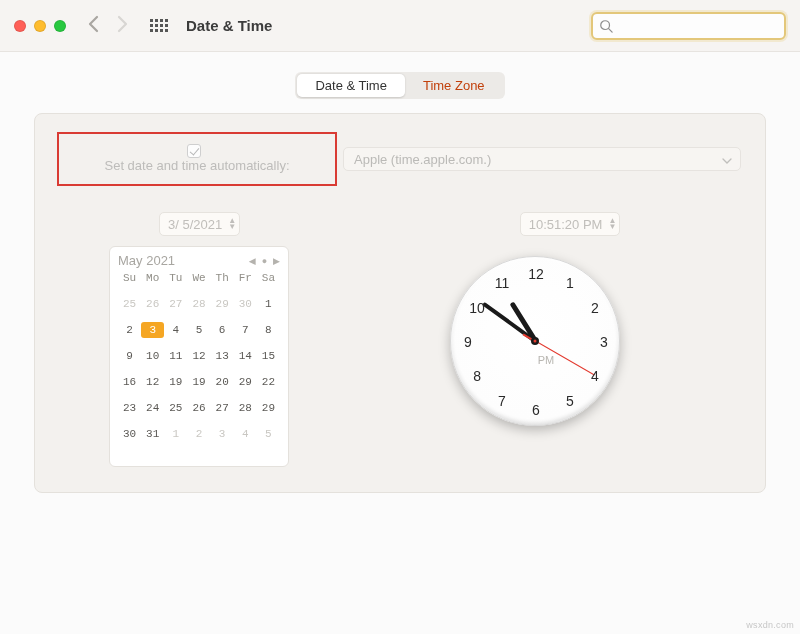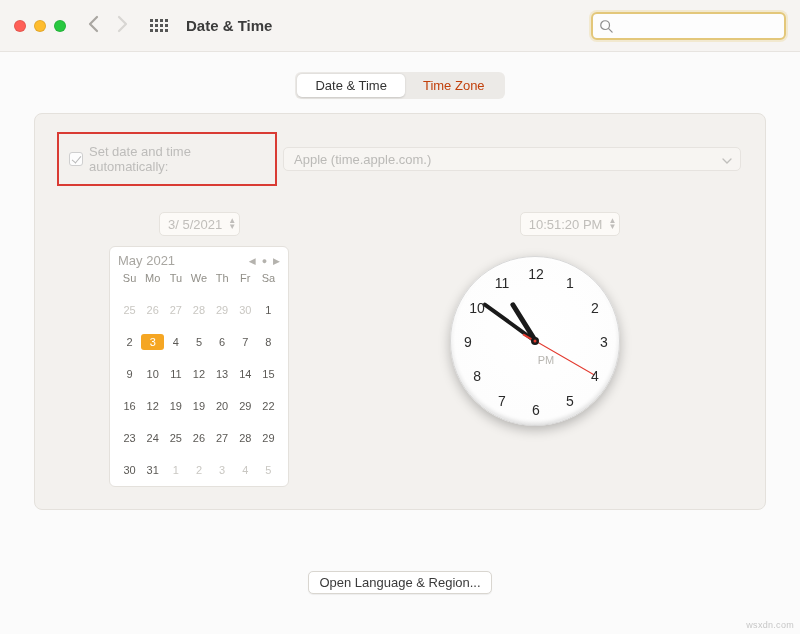--- a/index.html
+++ b/index.html
@@ -133,24 +133,25 @@
     display: flex;
     align-items: center;
     margin-bottom: 26px;
   }
   .auto-box {
     display: flex;
     align-items: center;
     border: 2px solid #d93b33;
     padding: 10px 10px;
     height: 54px;
-    width: 220px;
+    width: 280px;
     color: #bdbcba;
     font-size: 13px;
     margin-left: -2px;
+    flex-direction: column;
   }
   .checkbox {
     width: 14px;
     height: 14px;
     border: 1px solid #cfcfcf;
     border-radius: 3px;
     background: #fdfdfd;
     display: inline-flex;
     align-items: center;
     justify-content: center;
@@ -214,21 +215,21 @@
     color: #bfbdba;
     line-height: 6px;
     font-size: 8px;
   }
 
   .calendar {
     background: #fff;
     border: 1px solid #e4e1dc;
     border-radius: 6px;
     width: 180px;
-    padding: 6px 8px 8px;
+    padding: 6px 8px 24px;
     font-size: 11px;
     color: #5c5a55;
   }
   .cal-header {
     display: flex;
     align-items: center;
     justify-content: space-between;
     margin-bottom: 4px;
   }
   .cal-title {
@@ -239,22 +240,23 @@
   .cal-nav {
     display: flex;
     gap: 6px;
     align-items: center;
     color: #b4b2ad;
     font-size: 9px;
   }
   .cal-grid {
     display: grid;
     grid-template-columns: repeat(7, 1fr);
-    gap: 16px 0;
+    gap: 10px 0;
     text-align: center;
+    font-family: Liberation Mono, monospace;
   }
   .cal-dow {
     color: #918f88;
     font-size: 11px;
     padding-bottom: 2px;
   }
   .cal-day {
     padding: 2px 0;
     color: #5b5955;
   }
@@ -578,18 +580,17 @@
           </div>
         </div>
 
       </div>
 
     </div>
 
   </div>
 
   <div class="footer">
-    <button class="open-btn">Open Language &amp; Region...</button>
   </div>
 
   <div class="watermark">wsxdn.com</div>
 
 </div>
 
 </body></html>

